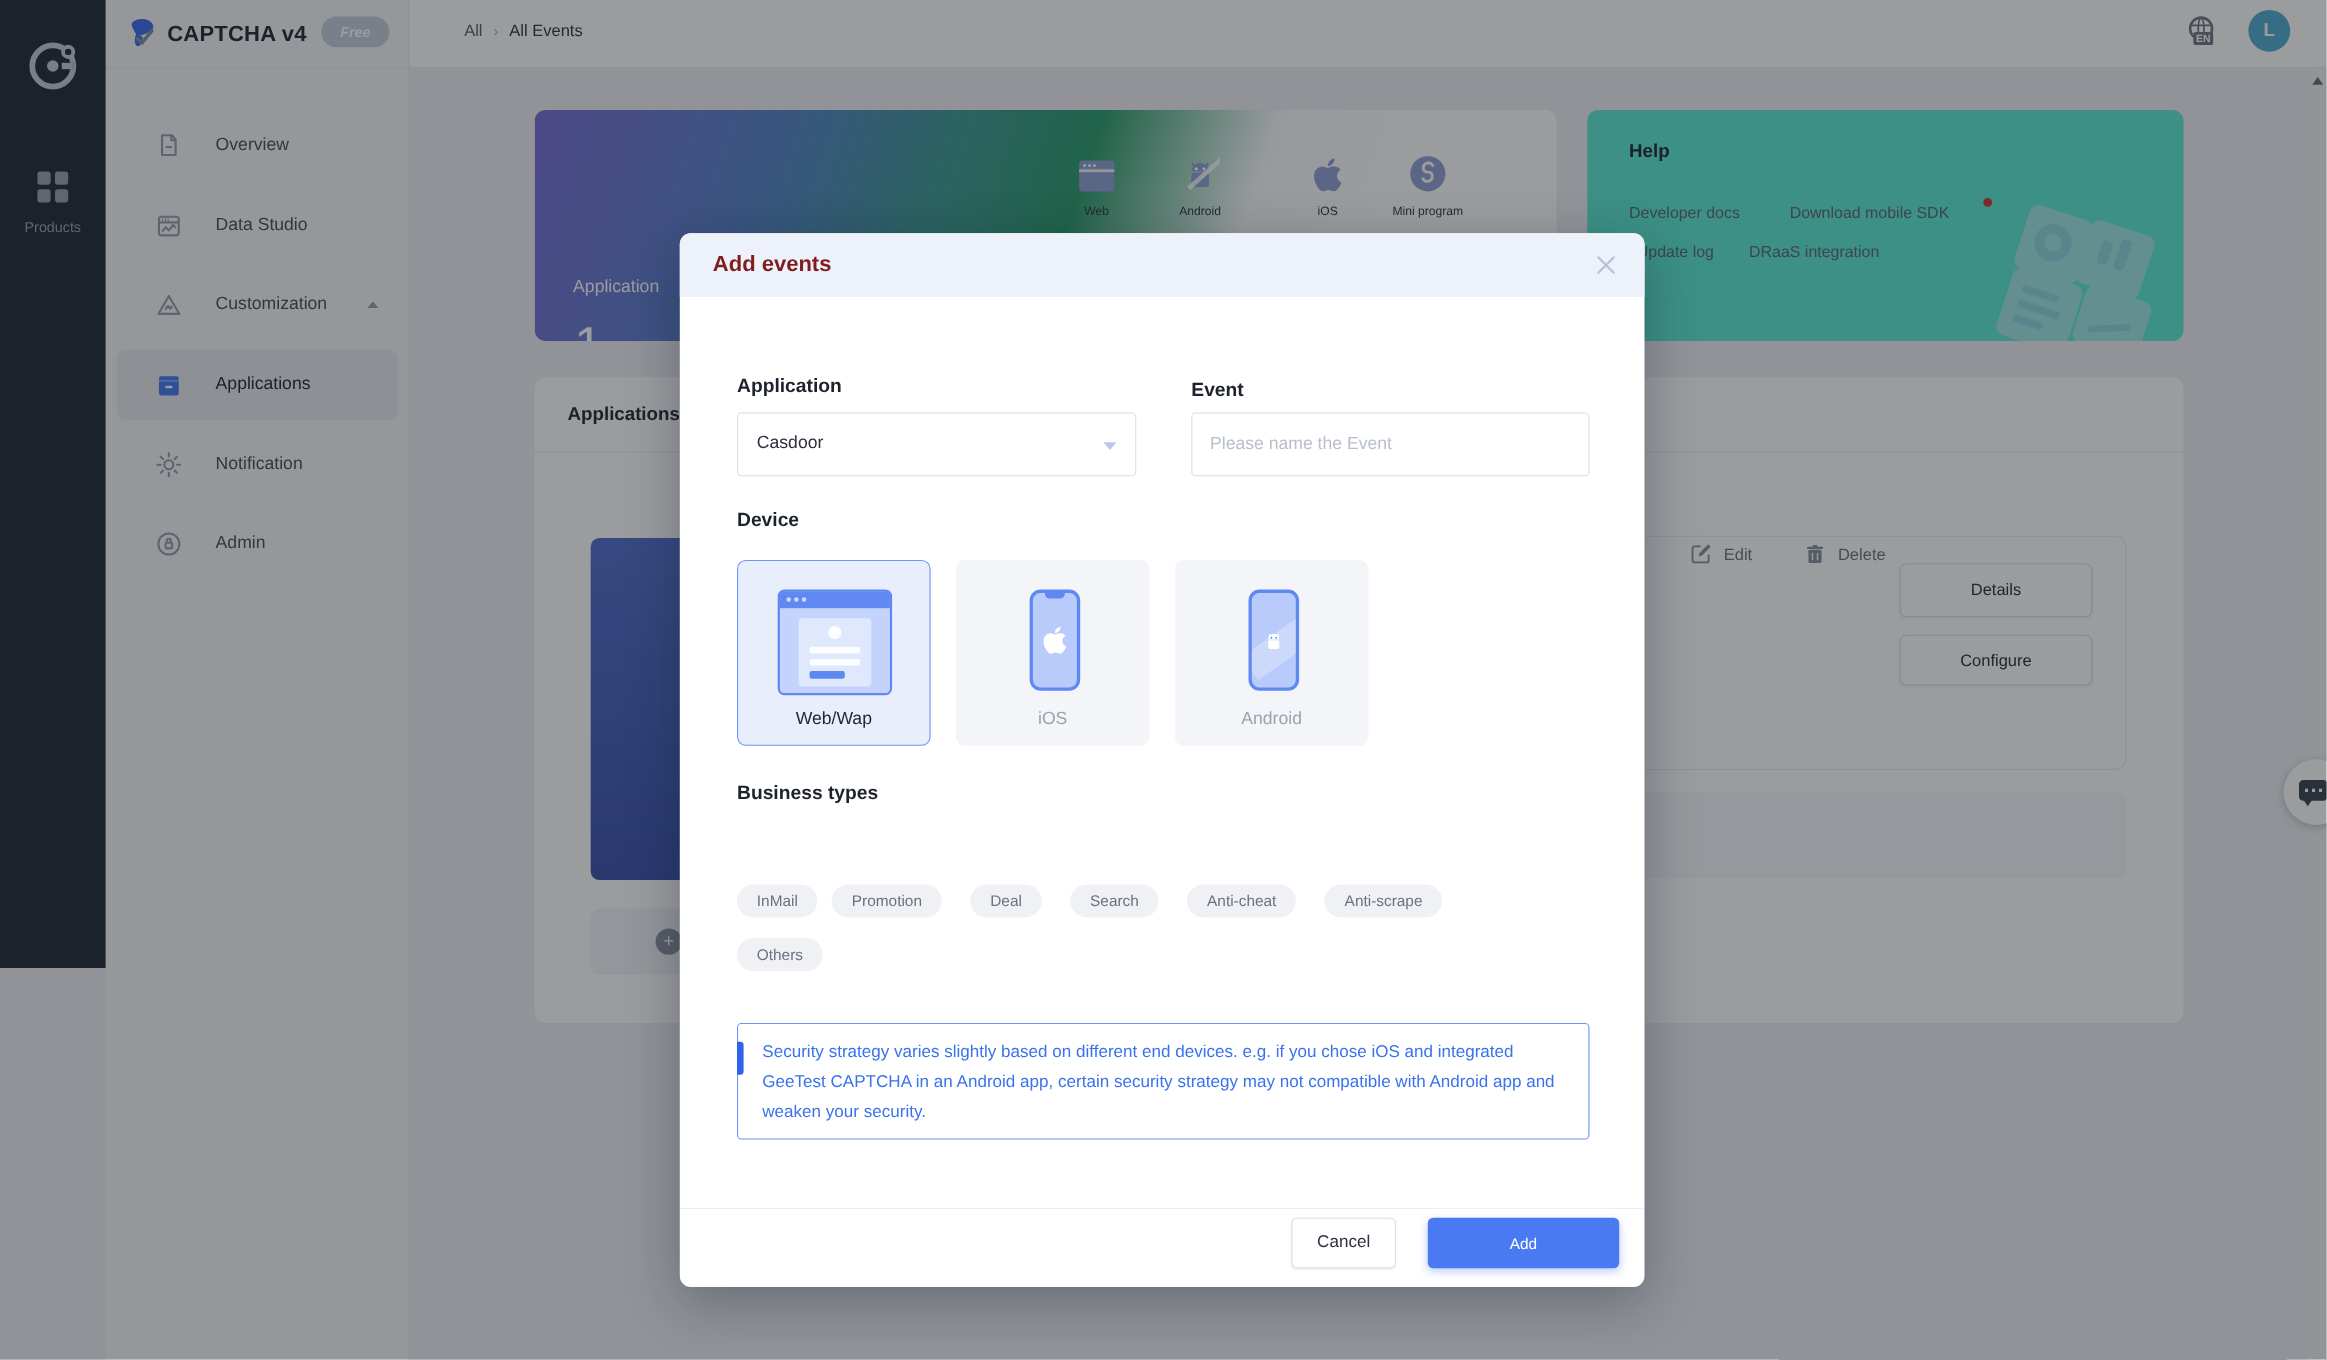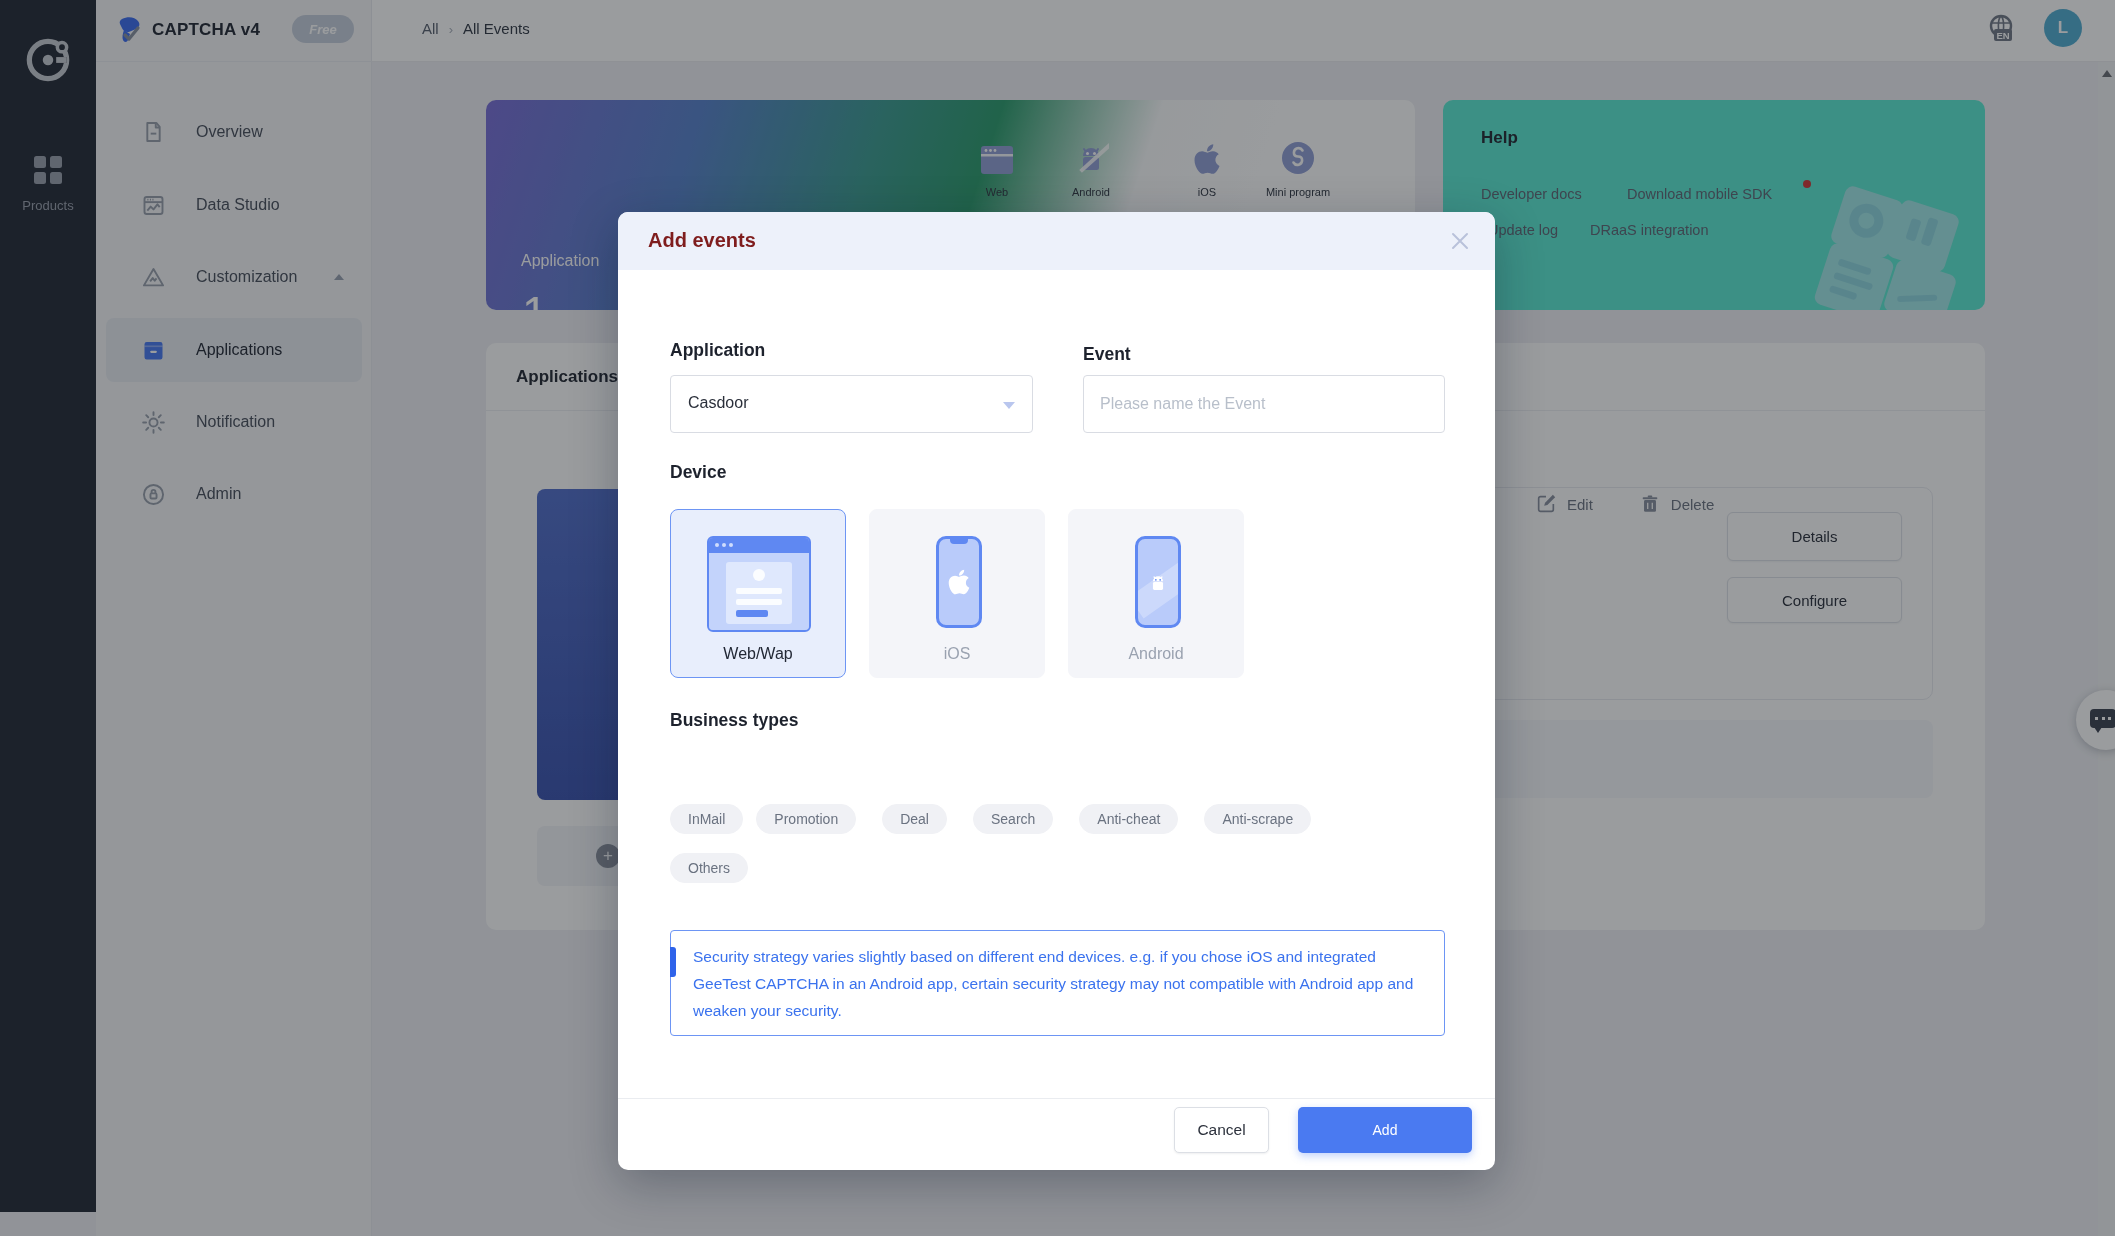--- a/index.html
+++ b/index.html
@@ -1,30 +1,30 @@
 <!DOCTYPE html>
 <html><head>
 <meta charset="utf-8">
 <style>
   * { margin:0; padding:0; box-sizing:border-box; }
   html,body { width:2115px; height:1236px; }
   body { font-family:"Liberation Sans", sans-serif; position:relative; overflow:hidden; background:#eff0f4; }
 
   
-  .rail { position:absolute; left:0; top:0; width:96px; height:1212px; background:#272d39; z-index:10; }
+  .rail { position:absolute; left:0; top:0; width:96px; height:880px; background:#272d39; z-index:10; }
   .rail-logo { position:absolute; left:20px; top:32px; width:56px; height:56px; color:#c9cdd4; }
   .rail-products { position:absolute; left:0; top:152px; width:96px; text-align:center; color:#9ba2af; }
   .rail-products svg { width:36px; height:36px; }
   .rail-products .lbl { font-size:13px; margin-top:6px; }
 
   
   .sidenav { position:absolute; left:96px; top:0; width:276px; height:1236px; background:#f6f7f9; border-right:1px solid #e9ebef; z-index:9; }
   .brand { position:absolute; left:0; top:0; width:276px; height:62px; border-bottom:1px solid #ebedf1; }
   .brand-icon { position:absolute; left:18px; top:15px; width:32px; height:32px; }
-  .brand-name { position:absolute; left:56px; top:20px; font-size:17px; font-weight:700; color:#262c38; letter-spacing:.2px; }
+  .brand-name { position:absolute; left:56px; top:20px; font-size:20px; font-weight:700; color:#262c38; letter-spacing:.2px; }
   .brand-badge { position:absolute; right:18px; top:15px; width:62px; height:28px; border-radius:14px; background:#c7cfdc; color:#ffffff; font-size:13px; font-weight:700; font-style:italic; display:flex; align-items:center; justify-content:center; }
   .menu-item { position:absolute; left:10px; width:256px; height:64px; border-radius:8px; display:flex; align-items:center; color:#4b515e; font-size:16px; cursor:pointer; }
   .menu-item svg { position:absolute; left:34px; width:27px; height:27px; color:#99a0ad; }
   .menu-item .mi-label { position:absolute; left:90px; }
   .menu-item.active { background:#e9ecf2; color:#262c38; font-weight:500; }
   .menu-item.active svg { color:#4a7af1; }
   .mi-caret { width:0; height:0; border-left:5px solid transparent; border-right:5px solid transparent; border-bottom:6px solid #9aa3b2; position:absolute; left:228px; top:29px; }
 
   
   .header { position:absolute; left:372px; top:0; width:1743px; height:62px; background:#ffffff; border-bottom:1px solid #ecedf0; z-index:8; }

